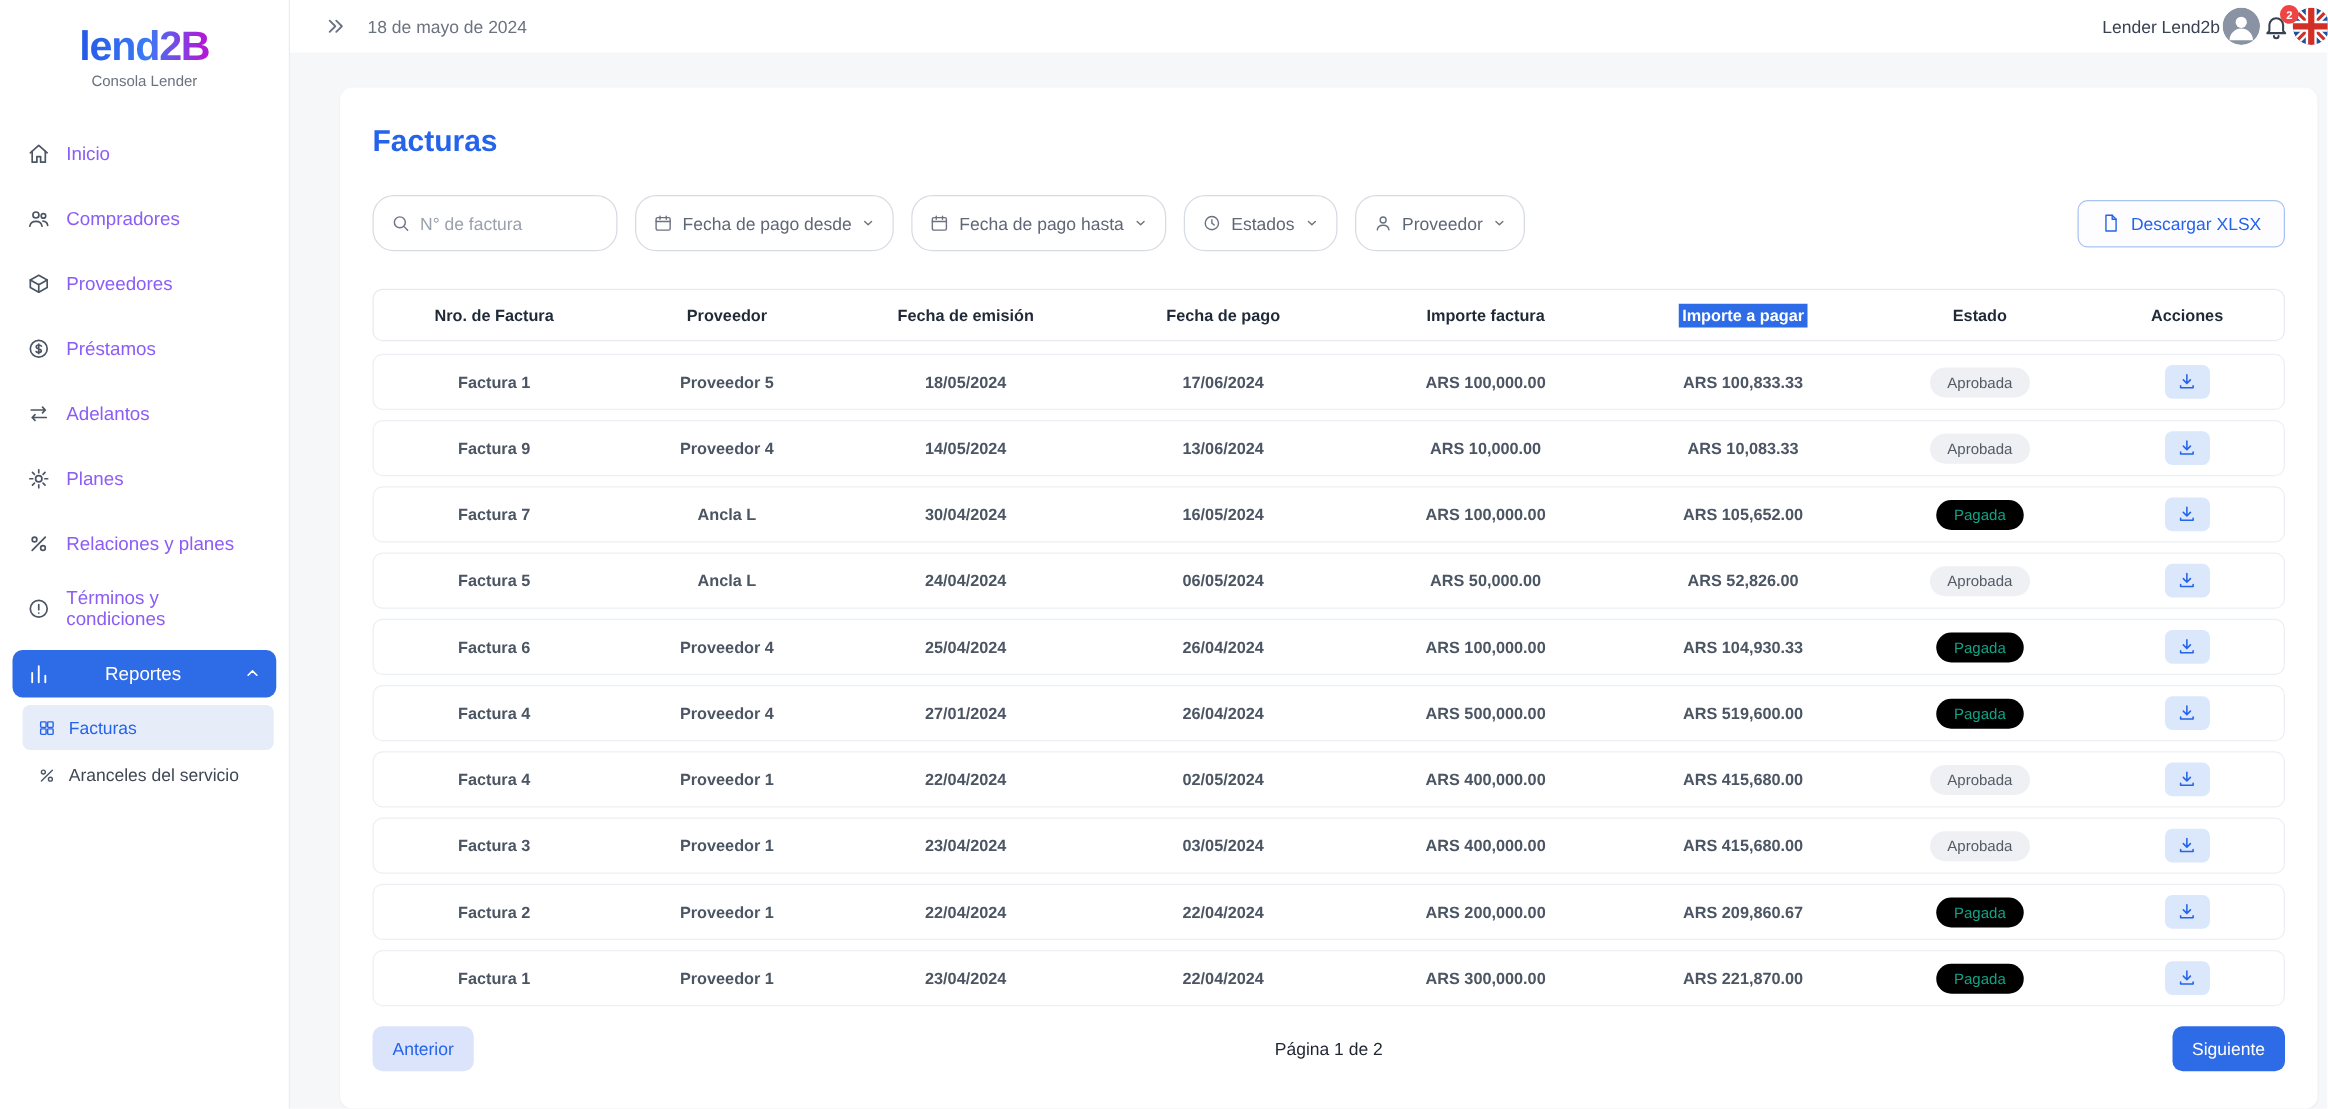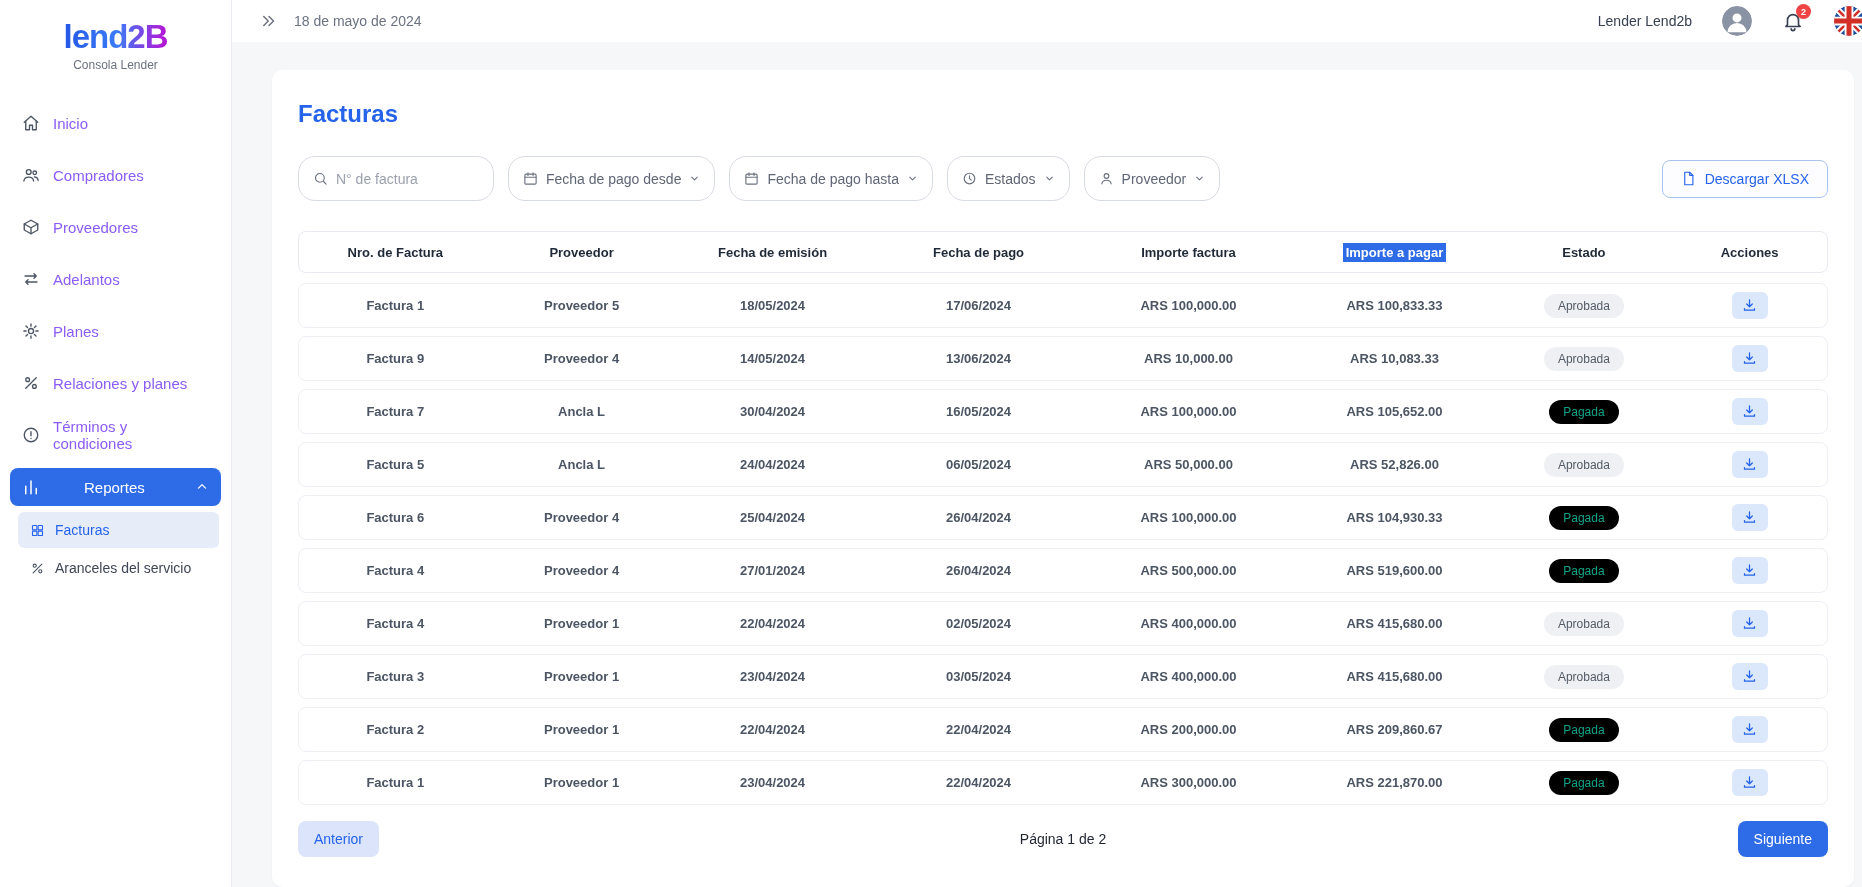--- a/index.html
+++ b/index.html
@@ -32,21 +32,21 @@
   .sub-item.active .sub-icon { color:#2563eb; }
 
   
   .main { flex:1; display:flex; flex-direction:column; background:#f6f7f9; min-width:0; }
   .topbar { height:42px; flex:0 0 42px; background:#fff; display:flex; align-items:center;
     justify-content:space-between; padding:0 6px 0 28px; }
   .topbar-left { display:flex; align-items:center; gap:16px; color:#6b7280; }
   .collapse-icon { display:flex; color:#6b7280; cursor:pointer; }
   .collapse-icon svg { width:18px; height:18px; }
   .date-text { font-size:14px; color:#6b7280; }
-  .topbar-right { display:flex; align-items:center; gap:30px; }
+  .topbar-right { display:flex; align-items:center; gap:2px; }
   .user-name { font-size:14px; color:#374151; }
   .avatar { width:30px; height:30px; border-radius:50%; overflow:hidden; cursor:pointer; display:block; }
   .bell-wrap { position:relative; color:#374151; cursor:pointer; display:flex; }
   .bell-wrap svg { width:22px; height:22px; }
   .notif-badge { position:absolute; top:-6px; right:-7px; min-width:15px; height:15px; border-radius:8px;
     background:#ef4444; color:#fff; font-size:9px; font-weight:700; display:flex; align-items:center;
     justify-content:center; padding:0 3px; }
   .flag { width:30px; height:30px; border-radius:50%; overflow:hidden; cursor:pointer; margin-right:-8px; display:block; }
 
   
@@ -134,20 +134,29 @@
       <div class="nav-item">
         <span class="nav-icon">
           <svg viewBox="0 0 24 24" fill="none" stroke="currentColor" stroke-width="1.8" stroke-linecap="round" stroke-linejoin="round">
               <path d="M21 8l-9-5-9 5v8l9 5 9-5z"></path>
               <path d="M3 8l9 5 9-5M12 13v8"></path>
             </svg>
         </span>
         <span class="nav-label">Proveedores</span>
       </div>
 
+      <div class="nav-item">
+        <span class="nav-icon">
+          <svg viewBox="0 0 24 24" fill="none" stroke="currentColor" stroke-width="1.8" stroke-linecap="round" stroke-linejoin="round">
+              <circle cx="12" cy="12" r="9"></circle>
+              <path d="M12 7v10M14.8 9.2c-.5-.8-1.5-1.2-2.8-1.2-1.6 0-2.7.8-2.7 2 0 2.8 5.4 1.5 5.4 4.2 0 1.2-1.1 2-2.7 2-1.3 0-2.3-.4-2.8-1.2"></path>
+            </svg>
+        </span>
+        <span class="nav-label">Préstamos</span>
+      </div>
 
       <div class="nav-item">
         <span class="nav-icon">
           <svg viewBox="0 0 24 24" fill="none" stroke="currentColor" stroke-width="1.8" stroke-linecap="round" stroke-linejoin="round">
               <path d="M4 8h15M16 5l3 3-3 3"></path>
               <path d="M20 16H5M8 13l-3 3 3 3"></path>
             </svg>
         </span>
         <span class="nav-label">Adelantos</span>
       </div>

